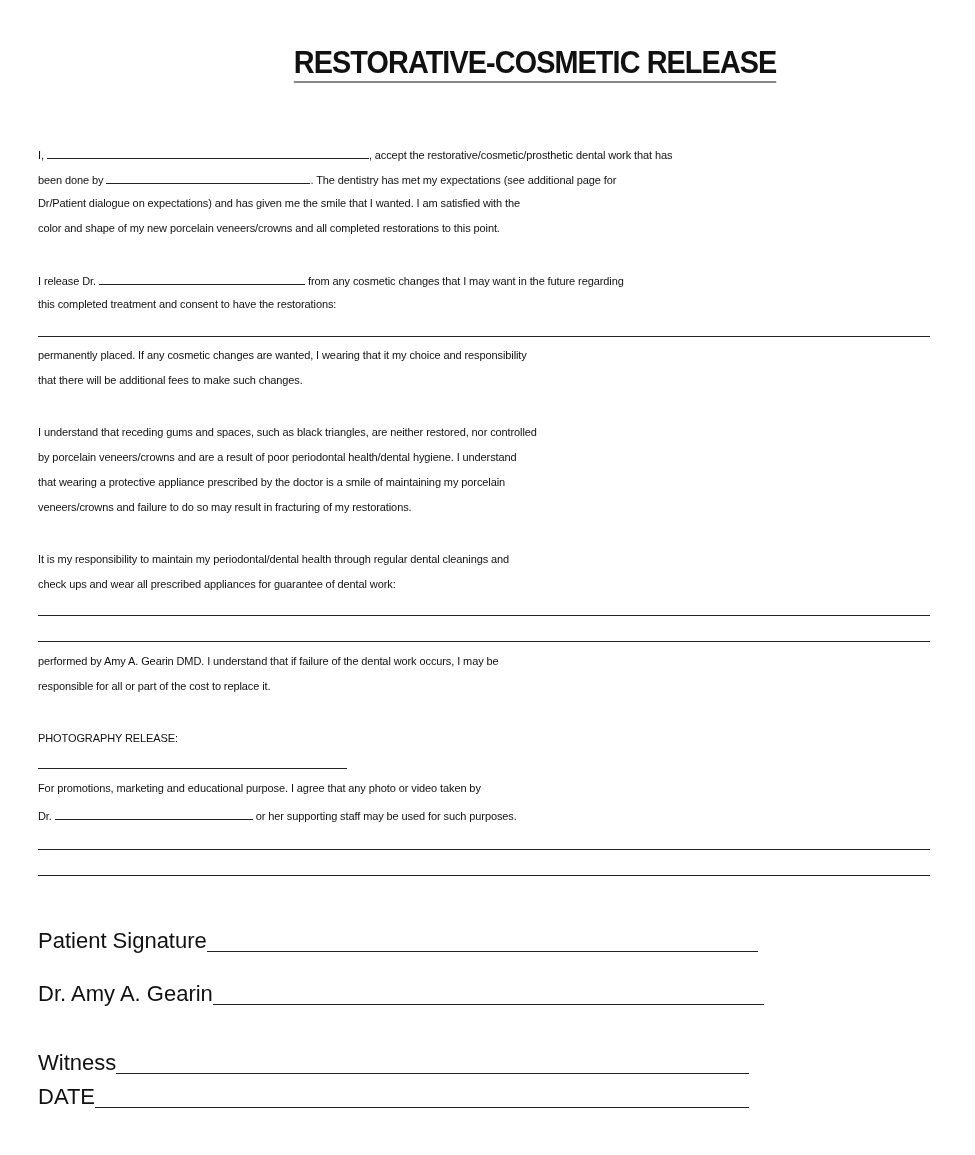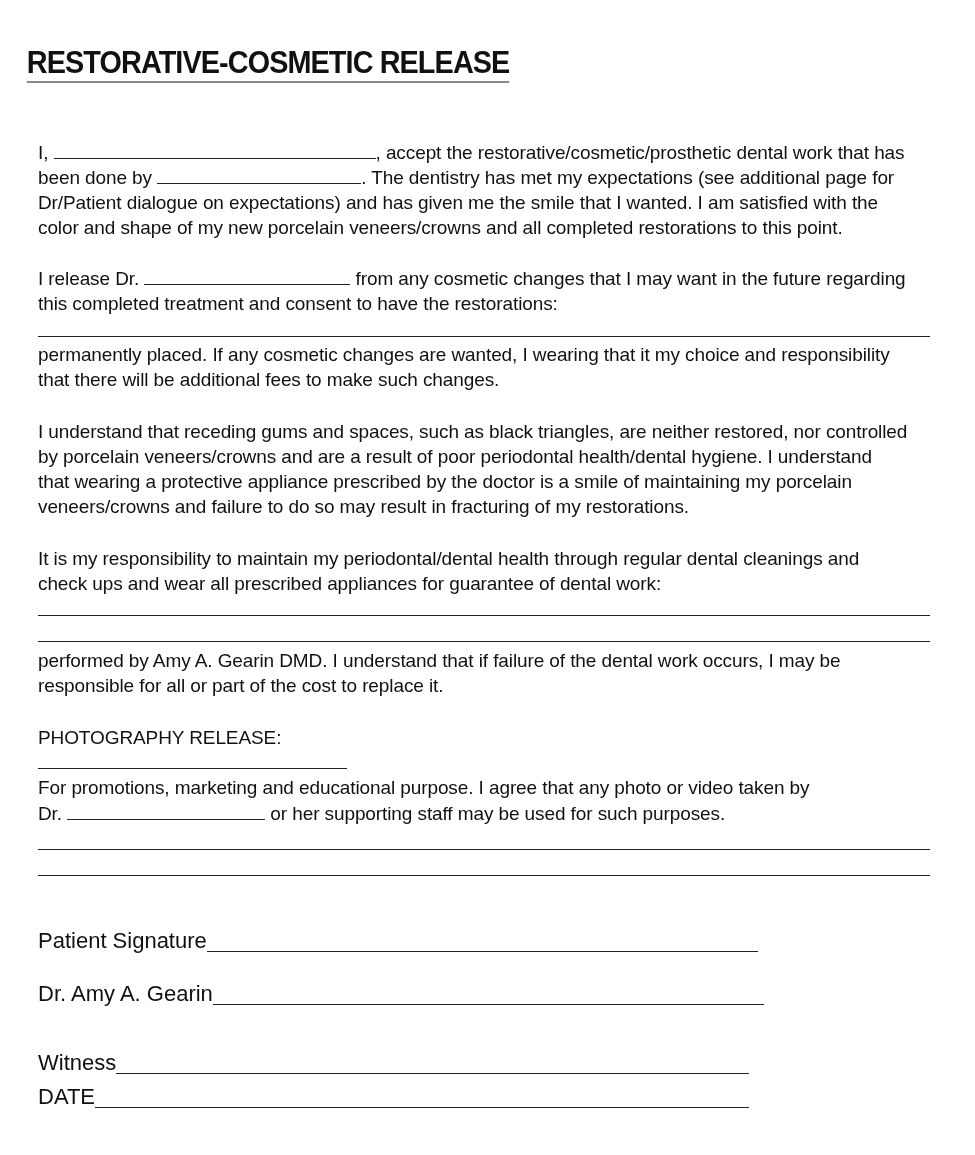--- a/index.html
+++ b/index.html
@@ -1,21 +1,21 @@
 <!DOCTYPE html>
 <html><head>
 <meta charset="utf-8">
 <style>
   html, body { margin: 0; padding: 0; background: #ffffff; }
   body { width: 975px; height: 1155px; position: relative; overflow: hidden;
          font-family: "Liberation Sans", sans-serif; color: #111; }
-  .title { position: absolute; left: 0; width: 803px; top: 44px; text-align: left; }
+  .title { position: absolute; left: 0; width: 803px; top: 44px; text-align: right; }
   .title span { font-family: "Liberation Sans", sans-serif; font-weight: bold; font-size: 32px;
                 letter-spacing: -1px; border-bottom: 2px solid #888; padding-bottom: 0px; transform: scaleX(0.9); display:inline-block; }
-  .line { position: absolute; left: 38px; font-size: 19px; white-space: nowrap; line-height: 22px; letter-spacing: -0.1px; }
+  .line { position: absolute; left: 38px; font-size: 11px; white-space: nowrap; line-height: 22px; letter-spacing: -0.1px; }
   .blank { display: inline-block; border-bottom: 1.3px solid #222; height: 16px; vertical-align: baseline; }
   .rule { position: absolute; left: 38px; width: 892px; height: 0; border-bottom: 1.3px solid #222; }
   .sig { position: absolute; left: 38px; font-size: 22px; white-space: nowrap; line-height: 22px; display: flex; align-items: flex-end; }
   .sig .fill { border-bottom: 1.3px solid #222; height: 16px; }
 </style>
 </head>
 <body>
 
 <div class="title">
   <span>RESTORATIVE-COSMETIC RELEASE</span>

